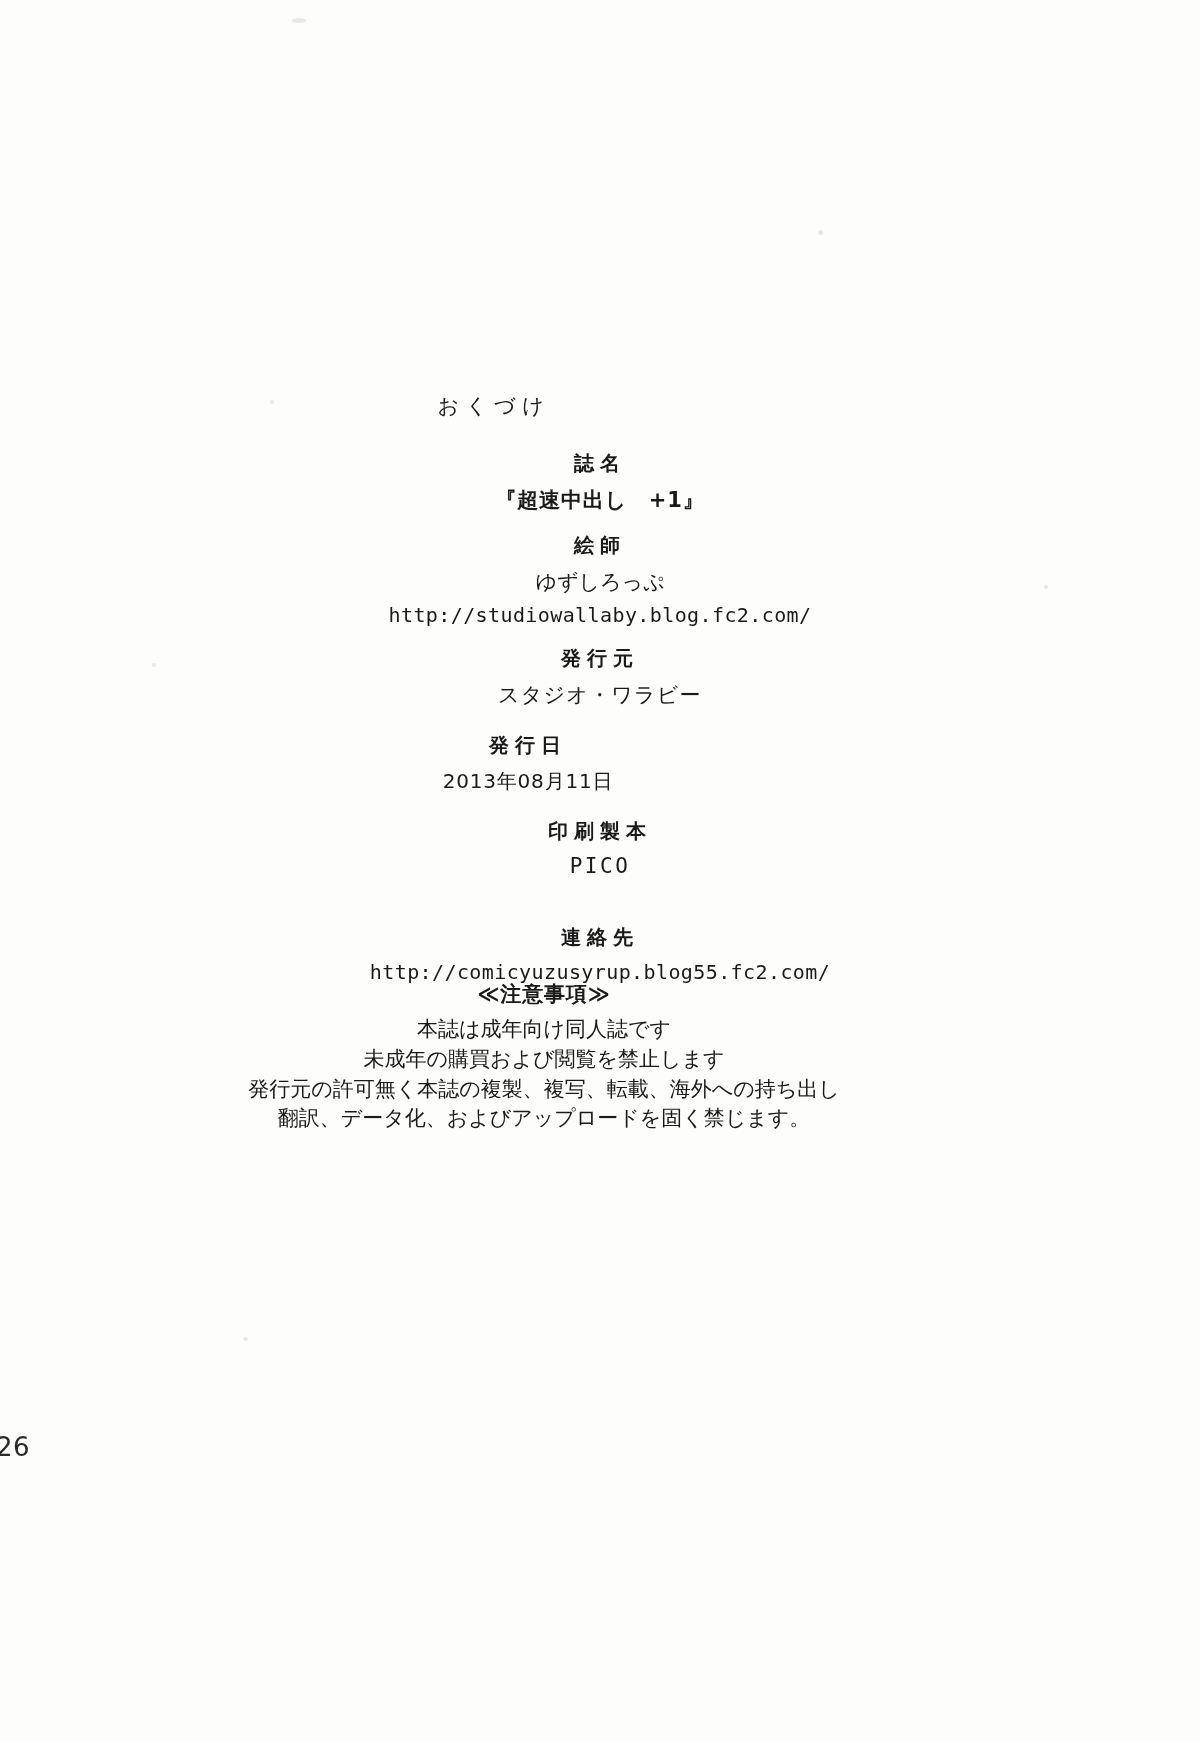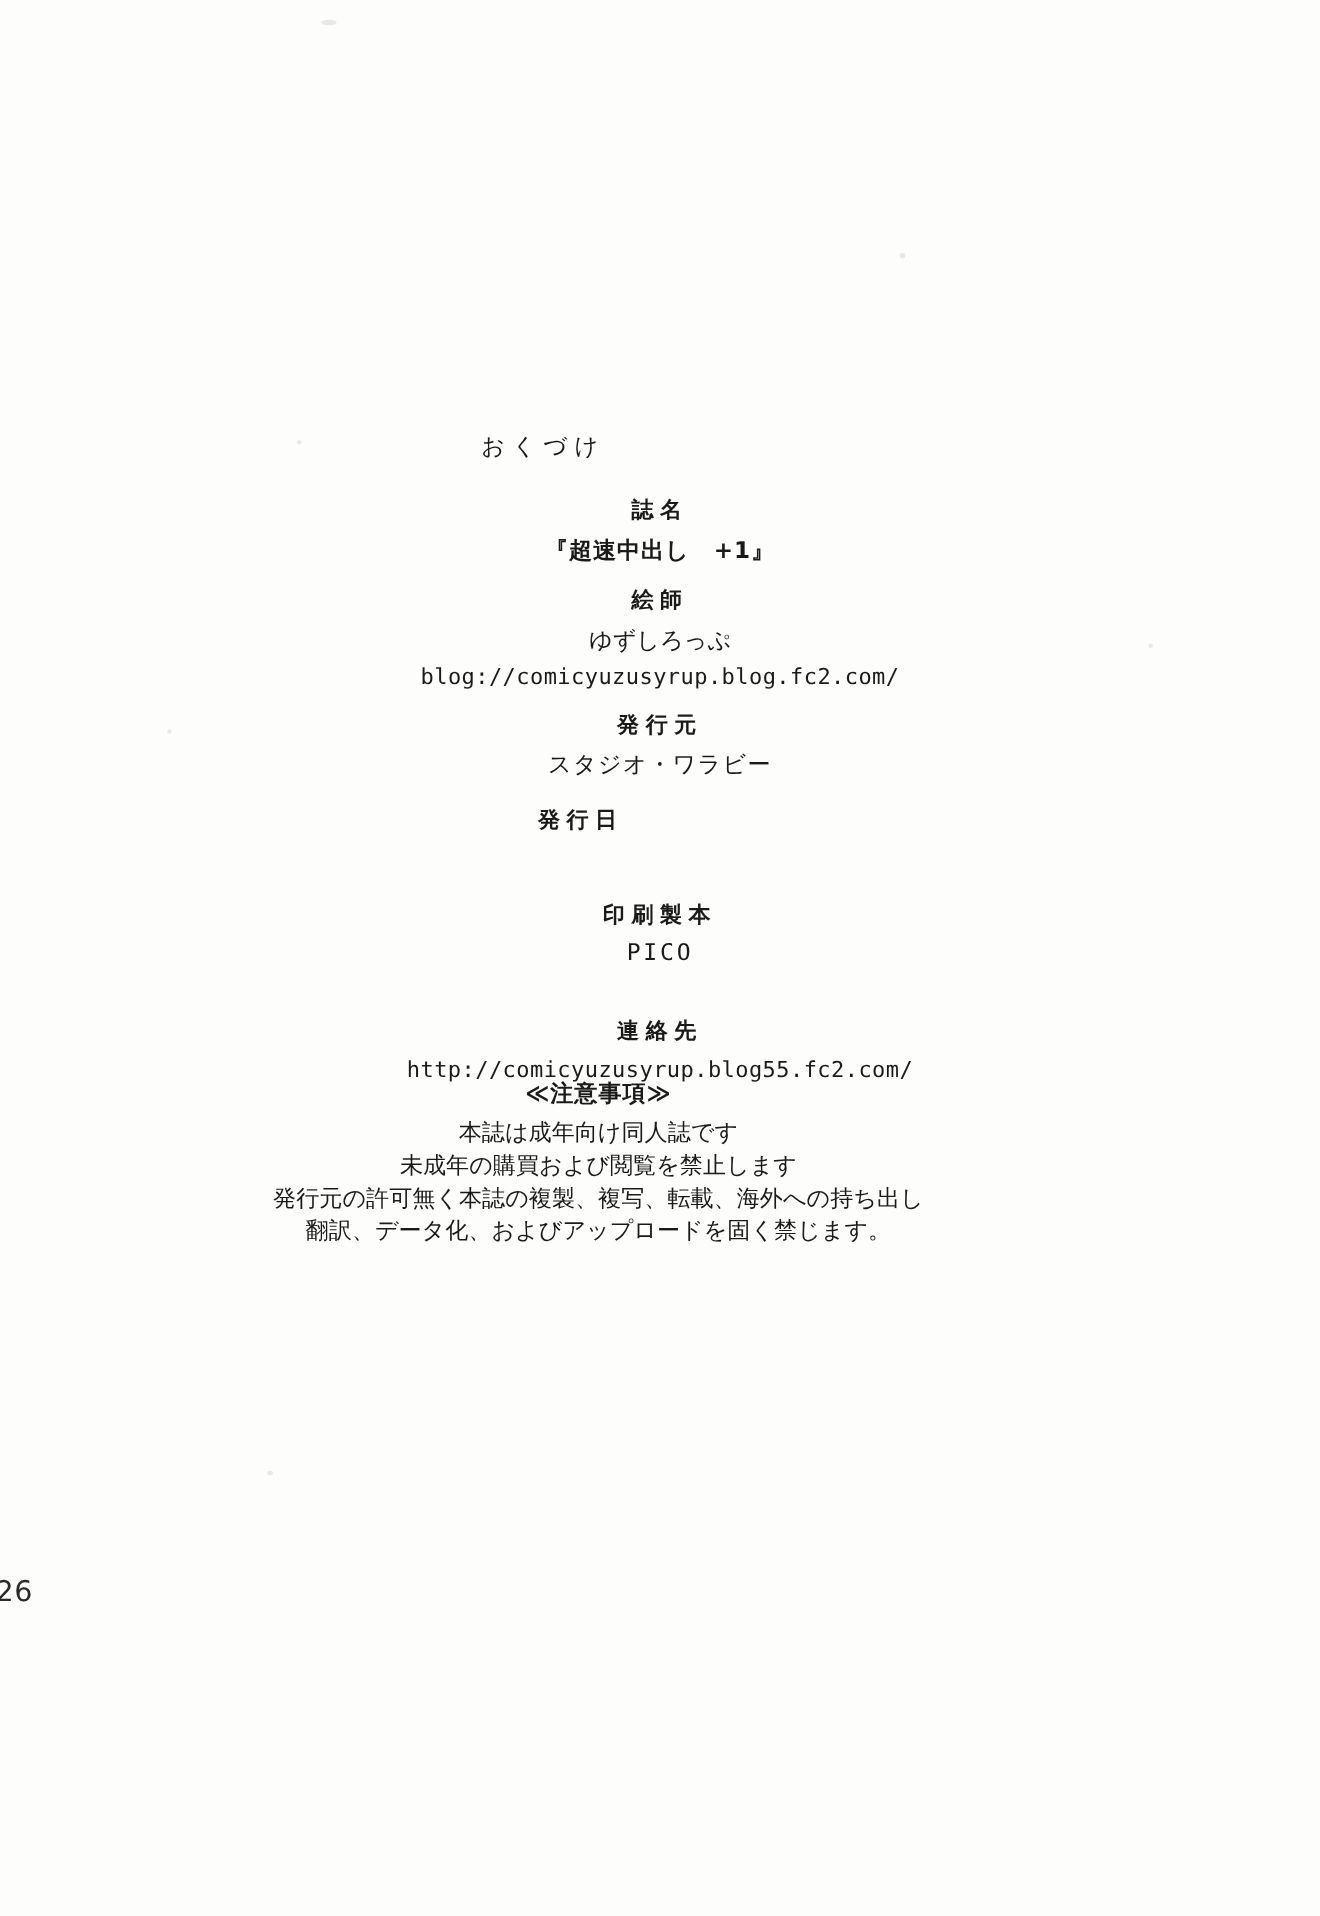--- a/index.html
+++ b/index.html
@@ -142,30 +142,31 @@
     <div id="title-okuduke">おくづけ</div>
 
     <div class="block" id="b-magazine">
       <span class="lbl">誌名</span>
       <span class="val bold-title">『超速中出し　+1』</span>
     </div>
 
     <div class="block" id="b-artist">
       <span class="lbl">絵師</span>
       <span class="val">ゆずしろっぷ</span>
-      <span class="val url">blog://comicyuzusyrup.blog.fc2.com/</span>
+      <span class="val url">http://studiowallaby.blog.fc2.com/</span>
     </div>
 
     <div class="block" id="b-publisher">
       <span class="lbl">発行元</span>
       <span class="val publisher">スタジオ・ワラビー</span>
     </div>
 
     <div class="block" id="b-date">
       <span class="lbl">発行日</span>
+      <span class="val date">2013年08月11日</span>
     </div>
 
     <div class="block" id="b-print">
       <span class="lbl">印刷製本</span>
       <span class="val pico">PICO</span>
     </div>
 
     <div class="block" id="b-contact">
       <span class="lbl">連絡先</span>
       <span class="val url">http://comicyuzusyrup.blog55.fc2.com/</span>

